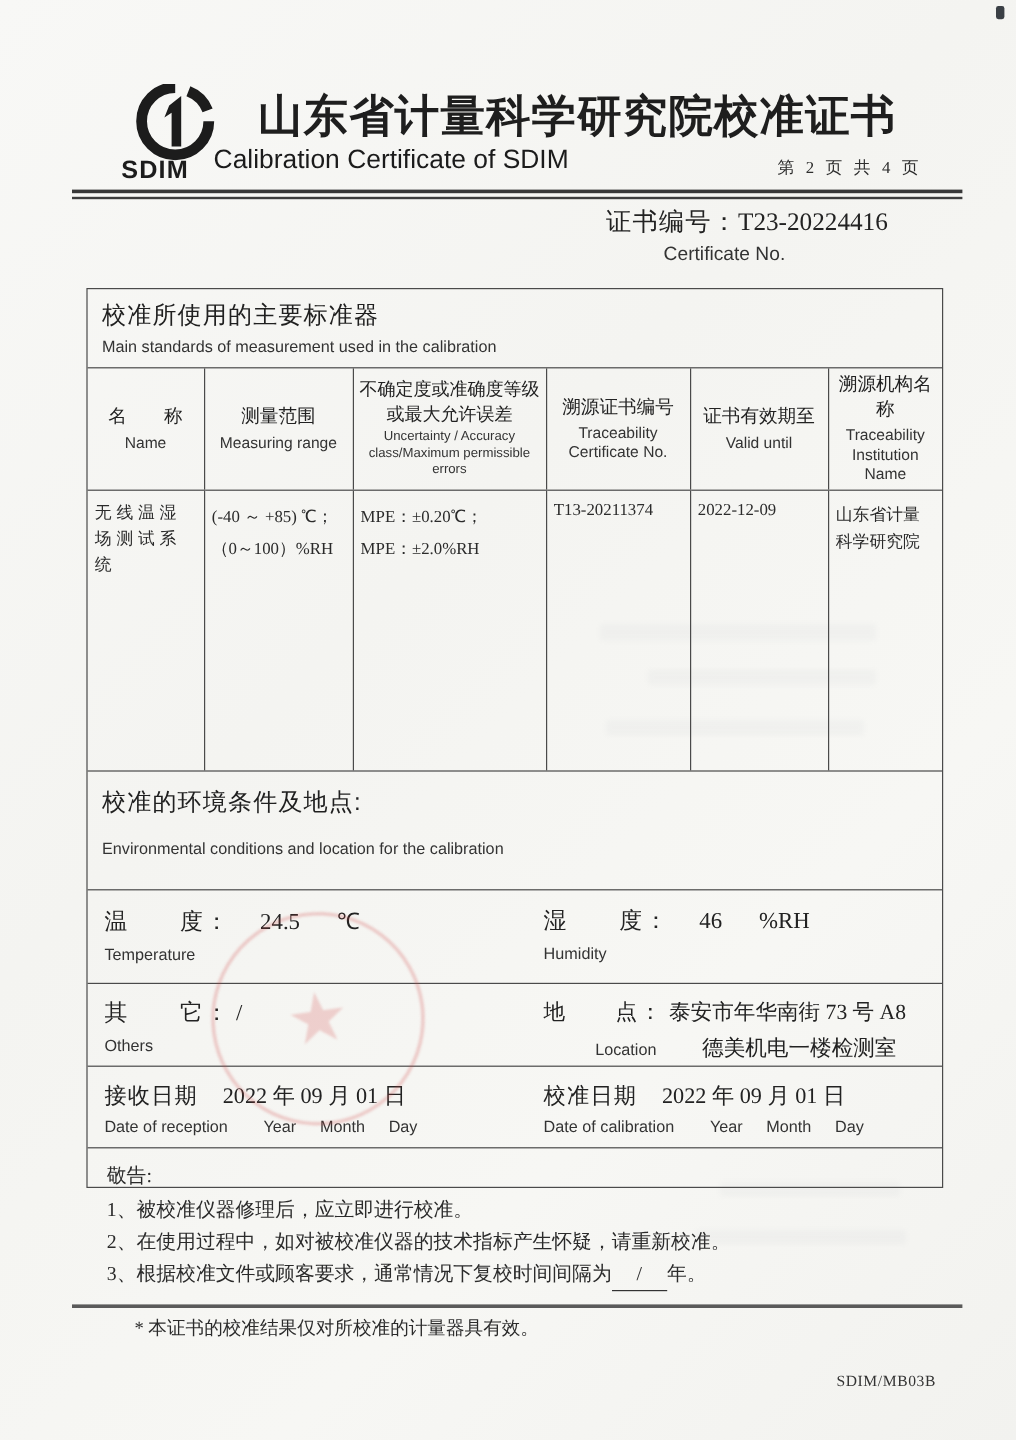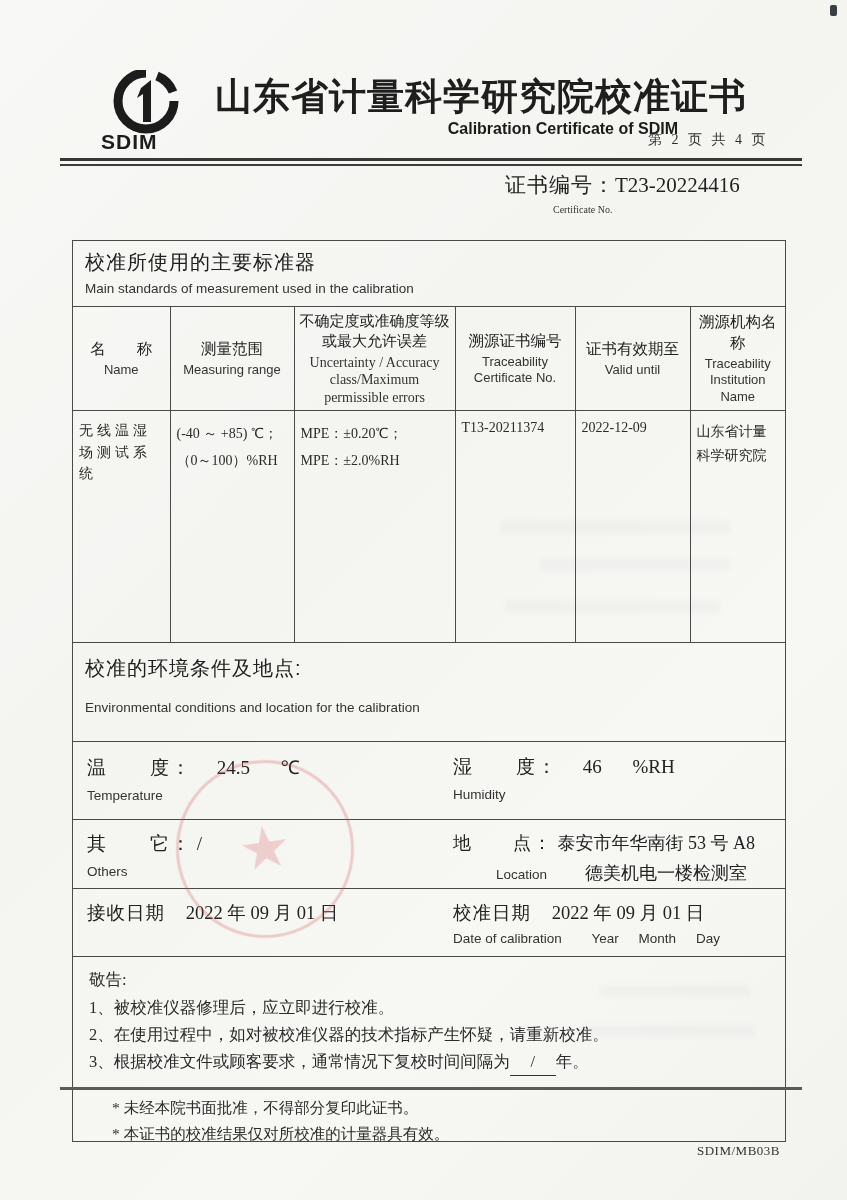--- a/index.html
+++ b/index.html
@@ -11,48 +11,48 @@
   
   .logo { position:absolute; left:101px; top:70px; width:90px; height:92px; text-align:left; }
   .logo svg { display:block; margin:0 auto; }
   .logo .logo-text { font-family:"Liberation Sans", sans-serif; font-weight:bold; font-size:21px; letter-spacing:1px; color:#1c1c1c; margin-top:-4px; }
   .title-cn {
     position:absolute; left:198px; top:72px; width:566px; text-align:center;
     font-size:37px; font-weight:600; letter-spacing:1px; color:#1e1e1e;
     font-family:"Liberation Serif", serif;
   }
   .title-en {
-    position:absolute; left:178px; top:120px; width:500px; text-align:right;
-    font-family:"Liberation Sans", sans-serif; font-weight:bold; font-size:16px; color:#1b1b1b;
+    position:absolute; left:178px; top:120px; width:500px; text-align:left;
+    font-family:"Liberation Sans", sans-serif; font-weight:normal; font-size:22px; color:#1b1b1b;
   }
   .page-info { position:absolute; left:648px; top:131px; font-size:14px; letter-spacing:3px; color:#2e2e2e; }
   .header-rule { position:absolute; left:60px; top:158px; width:742px; height:8px;
     border-top:3px solid #383838; border-bottom:2px solid #3d3d3d; }
   .cert-no-line { position:absolute; left:505px; top:171px; font-size:21px; color:#222; }
   .cert-no-line .cn { letter-spacing:1px; }
-  .cert-no-en { position:absolute; left:553px; top:204px; font-family:Liberation Serif, serif; font-size:10px; color:#333; }
+  .cert-no-en { position:absolute; left:553px; top:204px; font-family:Liberation Sans, sans-serif; font-size:16px; color:#333; }
 
   
-  .main-box { position:absolute; left:72px; top:240px; width:714px; height:902px; border:1px solid #4a4a4a; }
+  .main-box { position:absolute; left:72px; top:240px; width:714px; height:750px; border:1px solid #4a4a4a; }
   .sec { border-bottom:1px solid #4a4a4a; }
   .sec-title-cn { font-family:"Liberation Sans", sans-serif; font-size:20px; color:#202020; letter-spacing:1px; }
   .sec-title-en { font-family:"Liberation Sans", sans-serif; font-size:13.5px; color:#333; }
 
   .standards-title { height:66px; padding:8px 12px 0; }
   .standards-title .sec-title-en { margin-top:5px; }
 
   .std-table-wrap { height:336px; }
   table.std { width:100%; height:100%; border-collapse:collapse; table-layout:fixed; }
   table.std th, table.std td { border-left:1px solid #4a4a4a; vertical-align:middle; }
   table.std th:first-child, table.std td:first-child { border-left:none; }
   table.std thead th { border-bottom:1px solid #4a4a4a; padding:4px 3px; font-weight:normal; text-align:center; }
   table.std .th-cn { font-family:"Liberation Sans", sans-serif; font-size:15.5px; color:#222; line-height:1.35; }
   table.std .th-en { font-family:"Liberation Sans", sans-serif; font-size:13px; color:#333; line-height:1.25; margin-top:2px; }
   table.std th.small .th-cn { font-size:15px; }
-  table.std th.small .th-en { font-size:14px;font-family:Liberation Serif, serif; }
+  table.std th.small .th-en { font-size:11px; }
   table.std tbody td { vertical-align:top; padding:9px 6px; font-size:14px; }
   td.cell-name { font-size:16px; letter-spacing:4px; line-height:1.55; padding-left:8px; }
   td.cell-range { line-height:1.95; }
   td.cell-mpe { line-height:1.95; padding-left:9px; }
   td.cell-trace, td.cell-valid { font-size:15px; padding-left:9px; }
   td.cell-inst { font-size:14px; line-height:1.7; padding-left:8px; }
 
   .env-title { height:99px; padding:12px 12px 0; }
   .env-title .sec-title-en { margin-top:18px; }
 
@@ -224,34 +224,38 @@
       <div class="col-left">
         <div class="env-line">
           <span class="lbl">其　　它：</span>
           <span>/</span>
         </div>
         <div class="en-sub">Others</div>
       </div>
       <div class="col-right">
         <div class="env-line" style="font-size:18px;">
           <span class="lbl">地　　点：</span>
-          <span>泰安市年华南街 53 号 A8</span>
+          <span>泰安市年华南街 73 号 A8</span>
         </div>
         <div class="loc-line2">
           <span class="en-sub">Location</span>
           <span class="val2">德美机电一楼检测室</span>
         </div>
       </div>
     </div>
 
     <div class="sec two-col dates-row">
       <div class="col-left">
         <div class="date-line">
           <span class="lbl">接收日期</span>
           <span class="val">2022 年 09 月 01 日</span>
+        </div>
+        <div class="date-sub">
+          <span>Date of reception</span>
+          <span class="units">Year Month Day</span>
         </div>
       </div>
       <div class="col-right">
         <div class="date-line">
           <span class="lbl">校准日期</span>
           <span class="val">2022 年 09 月 01 日</span>
         </div>
         <div class="date-sub">
           <span>Date of calibration</span>
           <span class="units">Year Month Day</span>
@@ -264,18 +268,17 @@
       <div class="notice-item">1、被校准仪器修理后，应立即进行校准。</div>
       <div class="notice-item">2、在使用过程中，如对被校准仪器的技术指标产生怀疑，请重新校准。</div>
       <div class="notice-item">
         <span>3、根据校准文件或顾客要求，通常情况下复校时间间隔为</span><span class="blank-slash">/</span><span>年。</span>
       </div>
     </div>
   </div>
 
   <div class="bottom-rule"></div>
   <div class="footnotes">
-    <div>* 未经本院书面批准，不得部分复印此证书。</div>
     <div>* 本证书的校准结果仅对所校准的计量器具有效。</div>
   </div>
   <div class="form-code">SDIM/MB03B</div>
 
 </div>
 
 </body></html>

